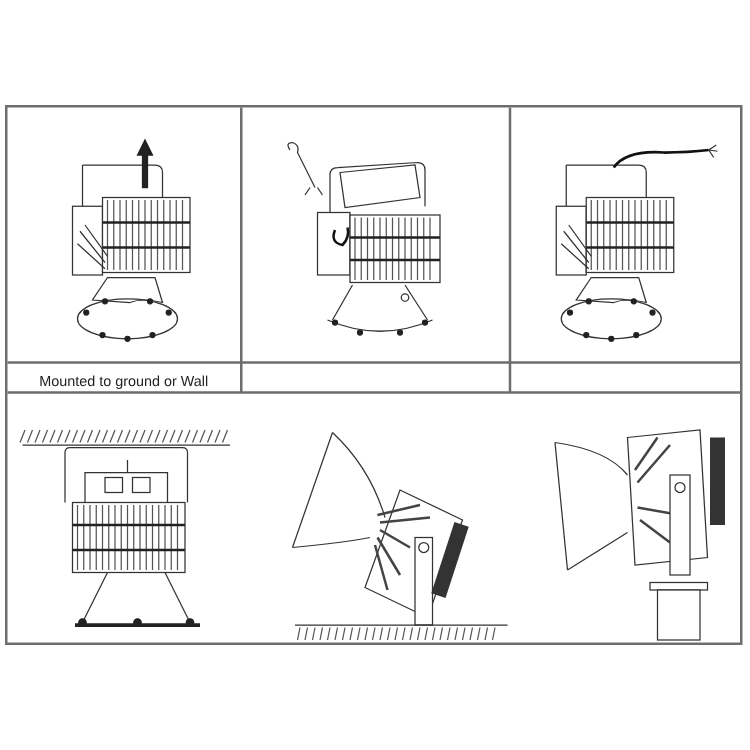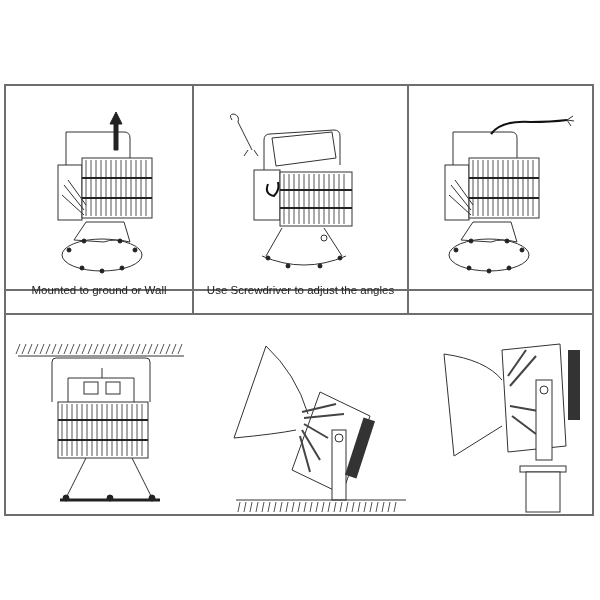--- a/index.html
+++ b/index.html
@@ -2,40 +2,39 @@
 <html><head>
 <meta charset="utf-8">
 <style>
   html, body { margin:0; padding:0; background:#ffffff; }
   body { width:600px; height:600px; position:relative; overflow:hidden;
          font-family:"Liberation Sans", sans-serif; color:#222; }
   .frame { position:absolute; left:4px; top:84px; width:590px; height:432px;
            border:2px solid #6e6e6e; box-sizing:border-box; }
   .vline { position:absolute; width:2px; background:#6e6e6e; top:0; }
   .hline { position:absolute; height:2px; background:#6e6e6e; left:0; right:0; }
-  .caption { position:absolute; top:192px; height:23px; display:flex; align-items:center;
+  .caption { position:absolute; top:208px; height:23px; display:flex; align-items:center;
              justify-content:center; font-size:11.5px; color:#222;text-align:center; }
   svg { position:absolute; overflow:visible; }
   .ln { stroke:#333; fill:none; stroke-width:1; }
   .lnf { stroke:#333; fill:#fff; stroke-width:1; }
   .dk { fill:#222; stroke:#222; }
 </style>
 </head>
 <body>
 
 <div class="frame">
 
   <div class="vline" style="left:186px;height:228px;"></div>
   <div class="vline" style="left:401px;height:228px;"></div>
 
   <div class="hline" style="top:203px;"></div>
   <div class="hline" style="top:227px;"></div>
 
   <div class="caption" style="left:0;width:186px;">Mounted to ground or Wall</div>
-  <div class="caption" style="left:188px;width:213px;">Use Screwdriver to adjust the angles</div>
 
   <svg style="left:38px;top:24px;" width="120" height="170" viewBox="0 0 120 170">
     <path class="ln" d="M22 22 L22 60 M22 22 L80 22 Q86 22 86 28 L86 52" stroke-width="2"></path>
     <rect class="lnf" x="14" y="55" width="24" height="55"></rect>
     <rect class="lnf" x="38" y="48" width="70" height="60"></rect>
     <g stroke="#555" stroke-width="1">
       <line x1="42" y1="50" x2="42" y2="106"></line>
         <line x1="47" y1="50" x2="47" y2="106"></line>
         <line x1="52" y1="50" x2="52" y2="106"></line>
       <line x1="57" y1="50" x2="57" y2="106"></line>

